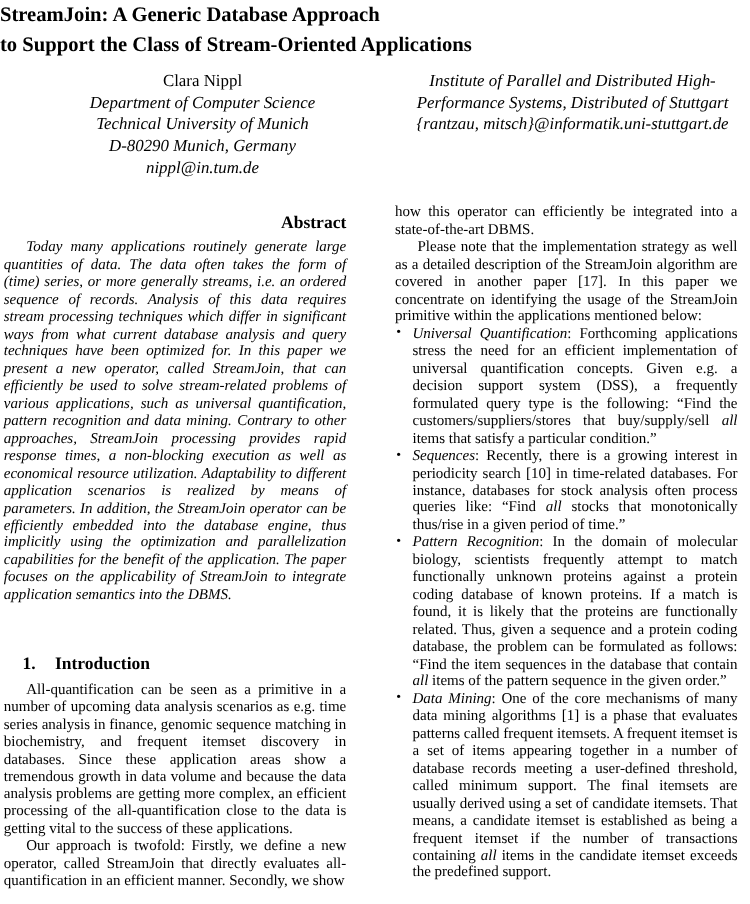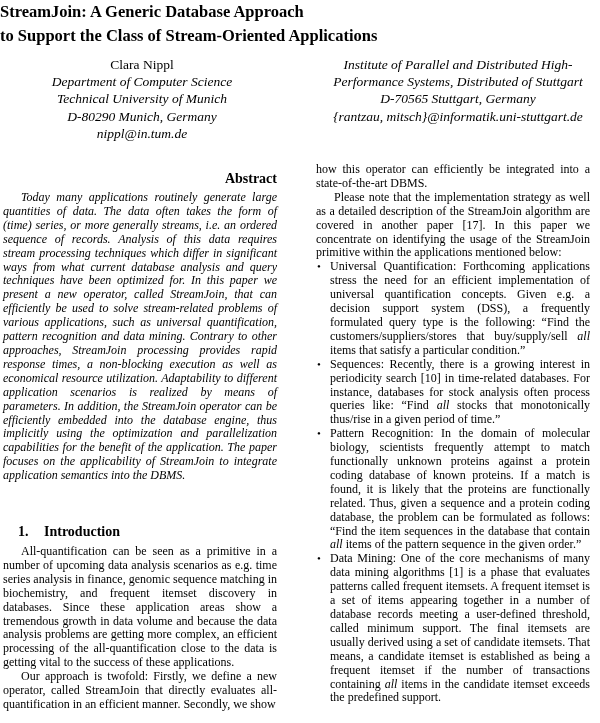--- a/index.html
+++ b/index.html
@@ -10,21 +10,21 @@
   .title {
     position: absolute; left: 0; top: 0; width: 600px; text-align: left;
     font-weight: bold; font-size: 16.5px; line-height: 24px;
   }
   .author-block {
     position: absolute; top: 56px; text-align: center;
     font-size: 13.5px; line-height: 17.2px;
   }
   .author-block .aff { font-style: italic; display: block; }
   .author-block .name { display: block; }
-  #authors-left { left: 12px; width: 260px; }
+  #authors-left { left: 32px; width: 260px; }
   #authors-right { left: 318px; width: 280px; }
   .col {
     position: absolute; top: 163px; width: 274px;
     font-size: 12px; line-height: 13.9px; text-align: justify;
   }
   #col-left { left: 3px; }
   #col-right { left: 316px; }
   .abstract-head {
     text-align: right; font-weight: bold; font-size: 14px; line-height: 20px;
     margin: 6px 0 2px 0;
@@ -35,21 +35,21 @@
     margin: 39px 0 3px 15px;
   }
   .section-head .num { display: inline-block; width: 26px; }
   p { margin: 0; }
   p.indent { text-indent: 18px; }
   ul.bullets { list-style: none; margin: 0; padding: 0; }
   ul.bullets li { position: relative; padding-left: 14px; }
   ul.bullets li .bullet {
     position: absolute; left: 1px; top: 0; font-size: 11px;
   }
-  .term { }
+  .term { font-style: italic; }
   .em { font-style: italic; }
 </style>
 </head>
 <body>
 
 <div class="title">
   <div>StreamJoin: A Generic Database Approach</div>
   <div>to Support the Class of Stream-Oriented Applications</div>
 </div>
 
@@ -57,21 +57,20 @@
   <span class="name">Clara Nippl</span>
   <span class="aff">Department of Computer Science</span>
   <span class="aff">Technical University of Munich</span>
   <span class="aff">D-80290 Munich, Germany</span>
   <span class="aff">nippl@in.tum.de</span>
 </div>
 
 <div class="author-block" id="authors-right">
   <span class="aff">Institute of Parallel and Distributed High-</span>
   <span class="aff">Performance Systems, Distributed of Stuttgart</span>
-  <span class="aff">D-70565 Stuttgart, Germany</span>
   <span class="aff">{rantzau, mitsch}@informatik.uni-stuttgart.de</span>
 </div>
 
 <div class="col" id="col-left">
   <div class="abstract-head">Abstract</div>
   <p class="abstract-body">Today many applications routinely generate large quantities of data. The data often takes the form of (time) series, or more generally streams, i.e. an ordered sequence of records. Analysis of this data requires stream processing techniques which differ in significant ways from what current database analysis and query techniques have been optimized for. In this paper we present a new operator, called StreamJoin, that can efficiently be used to solve stream-related problems of various applications, such as universal quantification, pattern recognition and data mining. Contrary to other approaches, StreamJoin processing provides rapid response times, a non-blocking execution as well as economical resource utilization. Adaptability to different application scenarios is realized by means of parameters. In addition, the StreamJoin operator can be efficiently embedded into the database engine, thus implicitly using the optimization and parallelization capabilities for the benefit of the application. The paper focuses on the applicability of StreamJoin to integrate application semantics into the DBMS.</p>
 
   <div class="section-head">
     <span class="num">1.</span><span>Introduction</span>
   </div>

